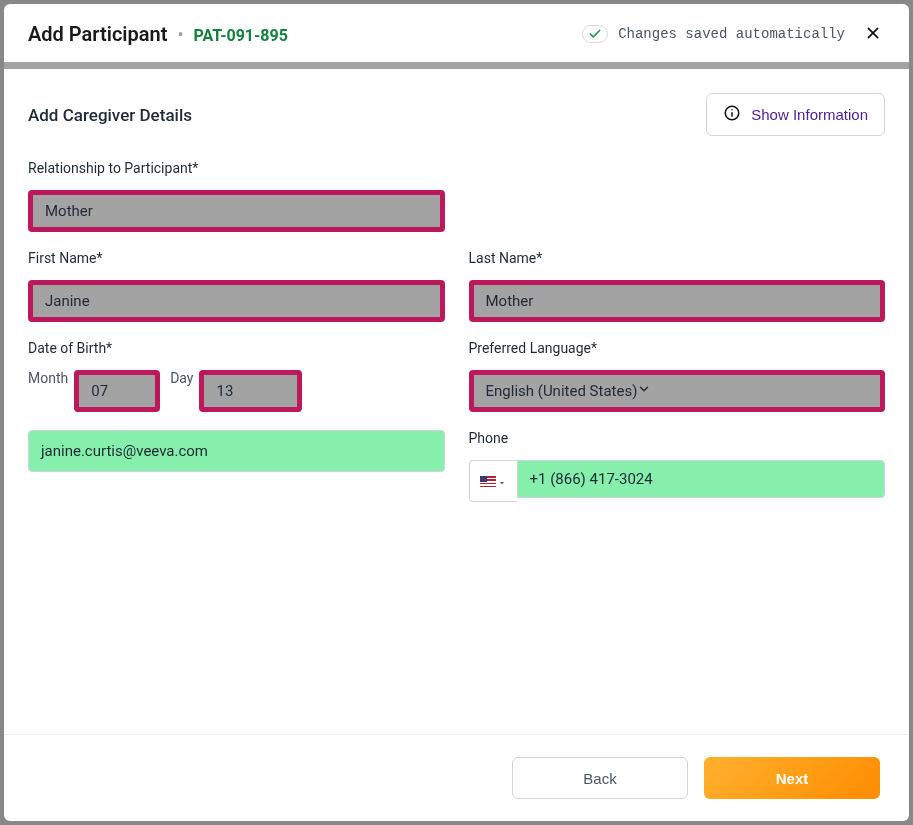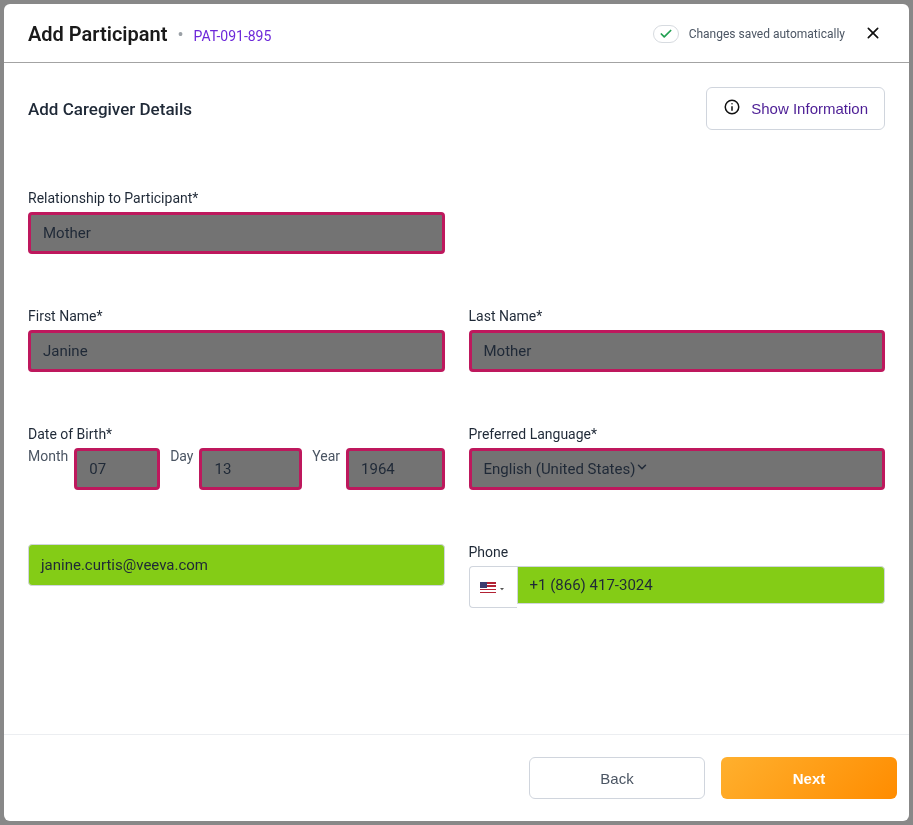--- a/index.html
+++ b/index.html
@@ -18,54 +18,55 @@
       display: flex;
       flex-direction: column;
       overflow: hidden;
     }
     
     .modal-header {
       display: flex;
       align-items: center;
       justify-content: space-between;
       padding: 18px 24px 16px 24px;
-      border-bottom: 1px solid #a3a3a3;
+      border-bottom: 7px solid #a3a3a3;
     }
     .header-left {
       display: flex;
       align-items: baseline;
       gap: 8px;
     }
     .title {
       font-size: 20px;
       font-weight: 600;
       color: #1a1a1a;
     }
     .bullet {
       color: #9aa0a6;
       font-size: 18px;
       margin-left: 2px;
     }
     .pat-id {
-      color: #6d28d9;
-      font-size: 14px;
-      font-weight: 400;
+      color: #15803d;
+      font-size: 16px;
+      font-weight: 700;
       margin-left: 2px;
     }
     .header-right {
       display: flex;
       align-items: center;
       gap: 16px;
     }
     .saved-wrap {
       display: flex;
       align-items: center;
       gap: 10px;
       color: #4b5563;
-      font-size: 12px;
+      font-size: 14px;
+      font-family: Liberation Mono, monospace;
     }
     .saved-icon {
       width: 26px; height: 18px;
       border: 1.5px solid #d7dbe0;
       border-radius: 9px;
       display: flex; align-items: center; justify-content: center;
     }
     .saved-icon svg { width: 14px; height: 14px; }
     .close-btn {
       background: none; border: none; cursor: pointer;
@@ -100,43 +101,43 @@
       cursor: pointer;
     }
     .show-info-btn svg { width: 18px; height: 18px; color:#111; }
 
     .form-grid {
       display: grid;
       grid-template-columns: 1fr 1fr;
       column-gap: 24px;
       row-gap: 18px;
     }
-    .field { display: flex; flex-direction: column; gap: 6px; margin-top: 36px; }
+    .field { display: flex; flex-direction: column; gap: 14px; }
     .field.full-left { grid-column: 1 / 2; }
     .label {
       font-size: 14px;
       color: #1f2937;
     }
     .sublabel {
       font-size: 14px;
       color: #4b5563;
     }
     .input, .select, .dob-input, .phone-input {
       height: 42px;
-      border: 3px solid #be185d;
-      background: #737373;
+      border: 5px solid #be185d;
+      background: #a3a3a3;
       border-radius: 4px;
       padding: 0 12px;
       font-size: 15px;
       color: #1f2937;
       width: 100%;
       display:flex; align-items:center;
     }
     .input.plain, .phone-number {
-      background: #84cc16;
+      background: #86efac;
       border: 1px solid #d0d5dd;
     }
     .dob-wrap {
       display: grid;
       grid-template-columns: 1fr 1fr 1fr;
       column-gap: 10px;
     }
     .dob-col { display:flex; flex-direction:row; gap:6px; }
     .select {
       display:flex; align-items:center; justify-content:flex-start;
@@ -170,21 +171,21 @@
     .phone-flag svg { width:8px; height:8px; color:#555; }
     .phone-number {
       flex:1; height:38px; border-radius:0 4px 4px 0;
       padding:0 12px; font-size:15px; color:#1f2937;
       display:flex; align-items:center;
     }
 
     
     .modal-footer {
       border-top:1px solid #eceef1;
-      padding: 22px 12px;
+      padding: 22px 29px;
       display:flex; justify-content:flex-end; gap:16px;
     }
     .btn {
       height:42px; min-width:176px; border-radius:6px;
       font-size:15px; font-weight:500; cursor:pointer;
       display:flex; align-items:center; justify-content:center;
     }
     .btn-secondary {
       background:#fff; border:1px solid #d0d5dd; color:#4b5563;
     }
@@ -270,26 +271,20 @@
             <div class="dob-input">
               <span>07</span>
             </div>
           </div>
           <div class="dob-col">
             <span class="sublabel">Day</span>
             <div class="dob-input">
               <span>13</span>
             </div>
           </div>
-          <div class="dob-col">
-            <span class="sublabel">Year</span>
-            <div class="dob-input">
-              <span>1964</span>
-            </div>
-          </div>
         </div>
       </div>
 
       <div class="field" style="justify-content:flex-end;">
         <span class="label">Preferred Language*</span>
         <div class="select">
           <span>English (United States)</span>
           <span>
             <svg viewBox="0 0 24 24" fill="none" stroke="currentColor" stroke-width="2.5" stroke-linecap="round" stroke-linejoin="round">
                 <polyline points="6 9 12 15 18 9"></polyline>

